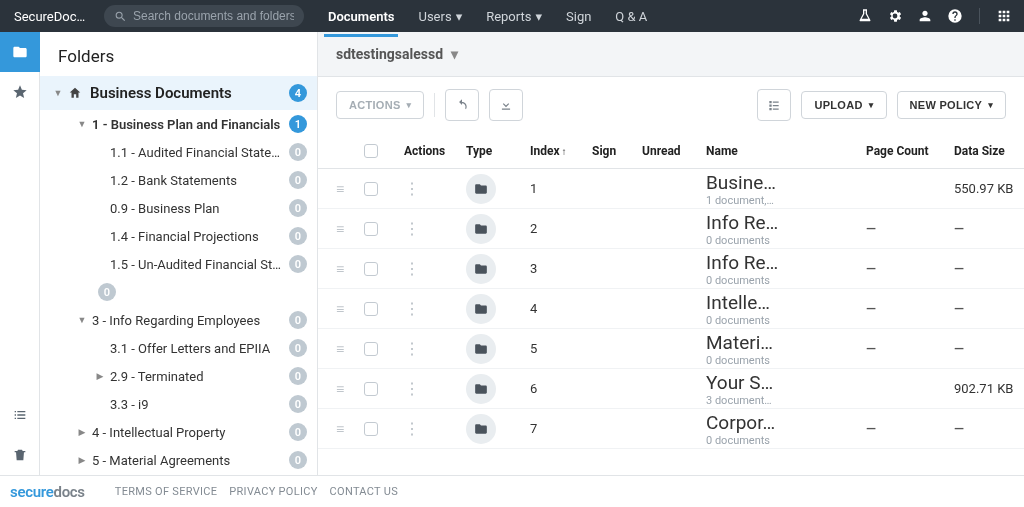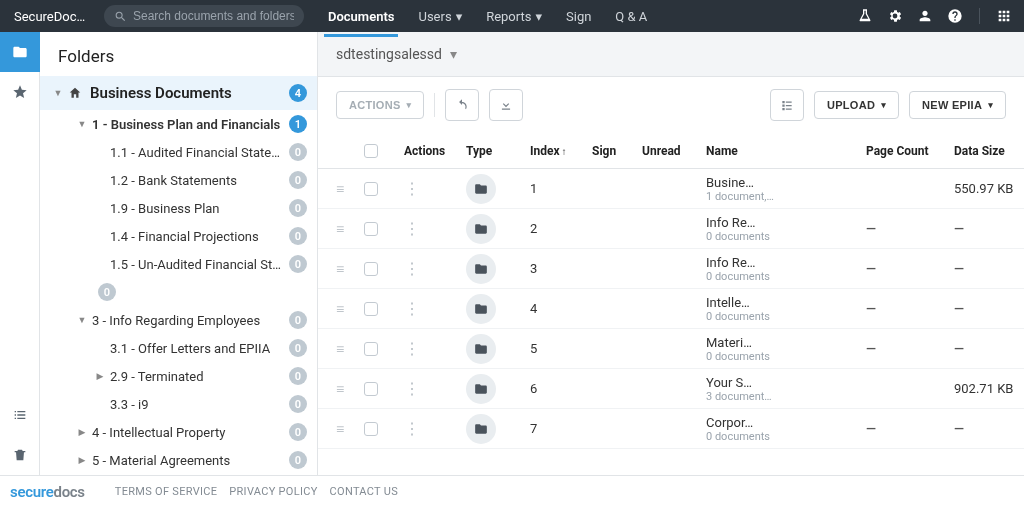--- a/index.html
+++ b/index.html
@@ -41,21 +41,21 @@
   .tree-indent { flex-shrink: 0; }
   .tree-caret { width: 12px; display: inline-flex; justify-content: center; color: #888; font-size: 9px; flex-shrink: 0; margin-right: 4px; }
   .tree-home { width: 14px; height: 14px; fill: #444; margin-right: 8px; flex-shrink: 0; }
   .tree-label { flex: 1; overflow: hidden; text-overflow: ellipsis; }
   .tree-badge { background: #bfc9d1; color: #fff; border-radius: 10px; min-width: 18px; height: 18px; font-size: 11px; display: inline-flex; align-items: center; justify-content: center; padding: 0 5px; font-weight: 600; margin-left: 6px; }
   .tree-badge.blue { background: #3498db; }
 
   
   .content { flex: 1; display: flex; flex-direction: column; min-width: 0; }
   .content-header { background: #f3f5f7; border-bottom: 1px solid #e1e4e7; padding: 14px 18px; display: flex; align-items: center; }
-  .breadcrumb { font-size: 14px; color: #555; font-weight: 400; }
+  .breadcrumb { font-size: 14px; color: #555; font-weight: 700; }
   .breadcrumb .chev { margin-left: 8px; color: #888; }
   .toolbar { display: flex; align-items: center; padding: 12px 18px; gap: 10px; }
   .btn { border: 1px solid #d0d5da; background: #fff; border-radius: 4px; padding: 7px 12px; font-size: 11px; font-weight: 600; color: #7a828a; display: inline-flex; align-items: center; cursor: pointer; letter-spacing: 0.3px; }
   .btn.faded { color: #a5adb4; }
   .btn .chev { margin-left: 6px; font-size: 9px; }
   .tb-sep { width: 1px; height: 24px; background: #e1e4e7; }
   .tb-spacer { flex: 1; }
   .icon-btn { border: 1px solid #d0d5da; background: #fff; border-radius: 4px; width: 34px; height: 32px; display: inline-flex; align-items: center; justify-content: center; cursor: pointer; }
   .icon-btn svg { width: 14px; height: 14px; fill: #7a828a; }
   .btn.dark { color: #333; }
@@ -66,21 +66,21 @@
   .thead { font-size: 12px; font-weight: 700; color: #222; border-bottom: 1px solid #e1e4e7; height: 36px; }
   .thead div { cursor: pointer; }
   .trow { height: 40px; border-bottom: 1px solid #f0f2f4; font-size: 13px; color: #333; }
   .drag { color: #c0c6cc; cursor: grab; font-size: 14px; }
   .chk { width: 14px; height: 14px; border: 1.5px solid #c3cad1; border-radius: 3px; cursor: pointer; }
   .row-actions { color: #b7bec5; cursor: pointer; font-size: 16px; line-height: 8px; }
   .type-icon { width: 30px; height: 30px; border-radius: 50%; background: #e9edf0; display: inline-flex; align-items: center; justify-content: center; }
   .type-icon svg { width: 14px; height: 14px; fill: #4a535c; }
   .unread-dot { width: 8px; height: 8px; border-radius: 50%; background: #3498db; }
   .name-cell { overflow: hidden; }
-  .name-top { font-size: 13px; color: #333; white-space: nowrap; overflow: hidden; text-overflow: ellipsis; }
+  .name-top { font-size: 19px; color: #333; white-space: nowrap; overflow: hidden; text-overflow: ellipsis; }
   .name-sub { font-size: 11px; color: #9aa3ac; white-space: nowrap; overflow: hidden; text-overflow: ellipsis; }
   .dash { color: #555; font-weight: 600; }
   .sort-arrow { font-size: 10px; margin-left: 2px; }
 
   
   .footer { height: 32px; border-top: 1px solid #e1e4e7; display: flex; align-items: center; padding: 0 10px; font-size: 11px; color: #838b93; }
   .footer-logo { font-size: 15px; font-weight: 600; color: #3498db; margin-right: 14px; letter-spacing: -0.3px; }
   .footer-logo .gray { color: #7a828a; }
   .footer-links { display: flex; gap: 12px; text-transform: uppercase; letter-spacing: 0.3px; margin-left: 16px; }
   .footer-links span { cursor: pointer; }
@@ -191,21 +191,21 @@
      </div>
         <div class="tree-row ">
        <span class="tree-indent" style="width:54px"></span>
        <span class="tree-caret"></span>
        <span class="tree-label">1.2 - Bank Statements</span>
        <span class="tree-badge ">0</span>
      </div>
         <div class="tree-row ">
        <span class="tree-indent" style="width:54px"></span>
        <span class="tree-caret"></span>
-       <span class="tree-label">1.9 - Business Plan</span>
+       <span class="tree-label">0.9 - Business Plan</span>
        <span class="tree-badge ">0</span>
      </div>
         <div class="tree-row ">
        <span class="tree-indent" style="width:54px"></span>
        <span class="tree-caret"></span>
        <span class="tree-label">1.4 - Financial Projections</span>
        <span class="tree-badge ">0</span>
      </div>
         <div class="tree-row ">
        <span class="tree-indent" style="width:54px"></span>
@@ -288,21 +288,21 @@
       <button class="icon-btn">
         <svg viewBox="0 0 24 24">
             <path d="M4 5h4v4H4V5zm6 1h10v2H10V6zM4 11h4v4H4v-4zm6 1h10v2H10v-2zM4 17h4v4H4v-4zm6 1h10v2H10v-2z"></path>
           </svg>
       </button>
       <button class="btn dark">
           <span>UPLOAD</span>
           <span class="chev">▾</span>
         </button>
       <button class="btn dark">
-          <span>NEW EPIIA</span>
+          <span>NEW POLICY</span>
           <span class="chev">▾</span>
         </button>
     </div>
 
     <div class="table">
       <div class="thead">
         <div></div>
         <div>
             <div class="chk"></div>
           </div>

